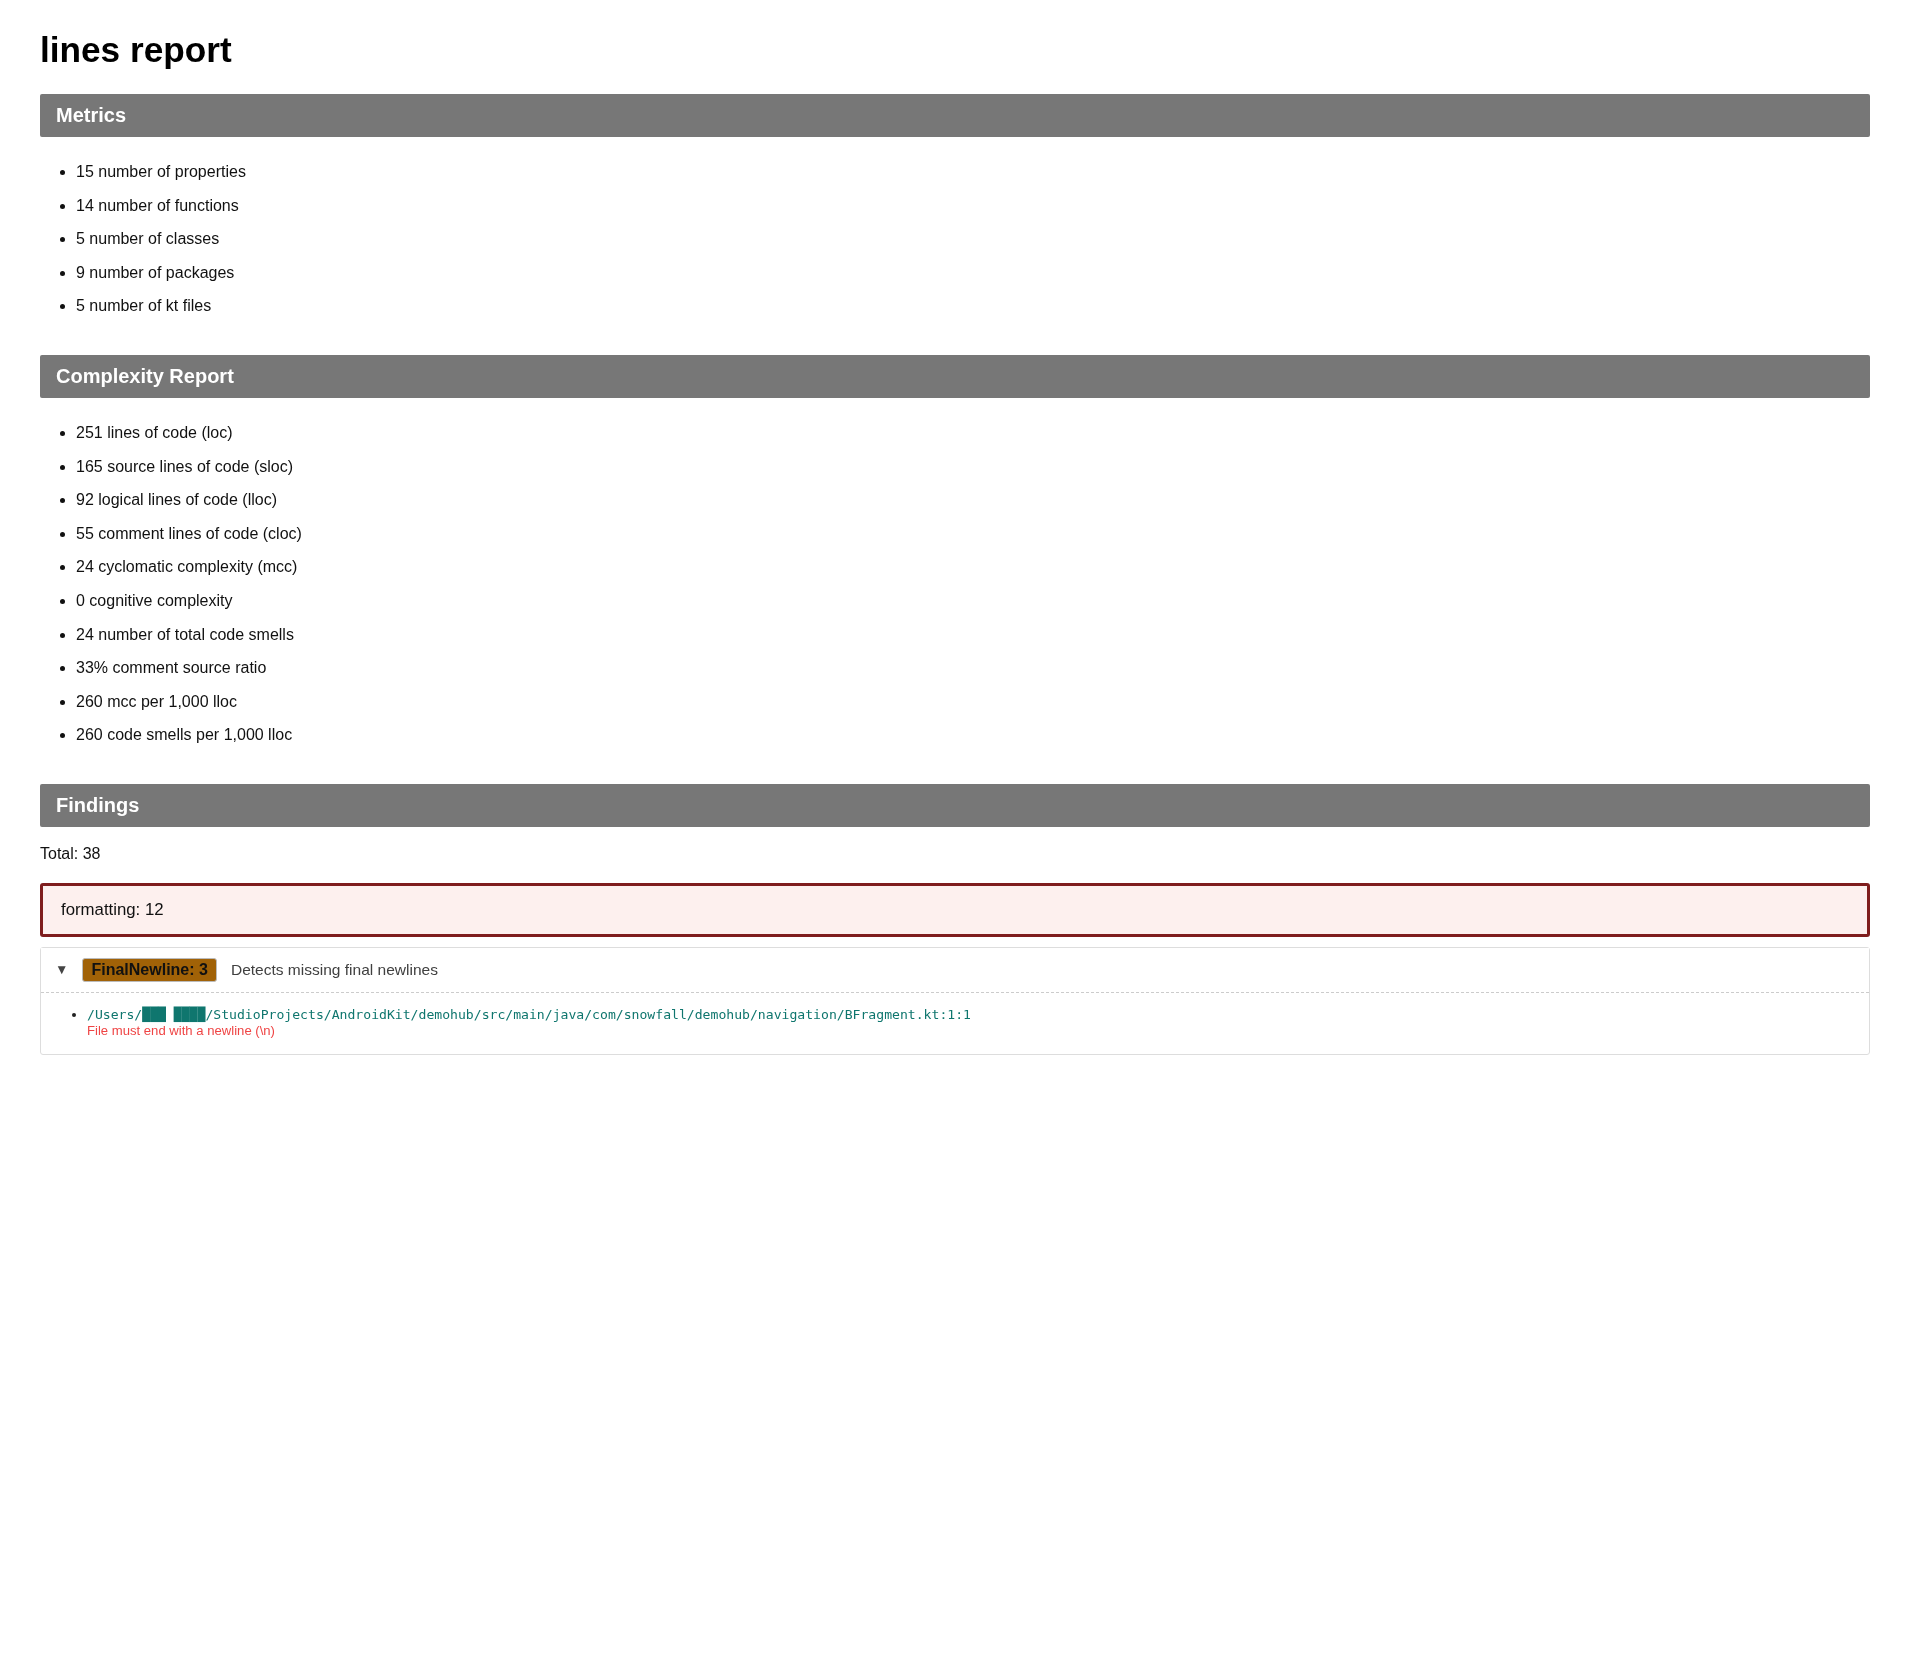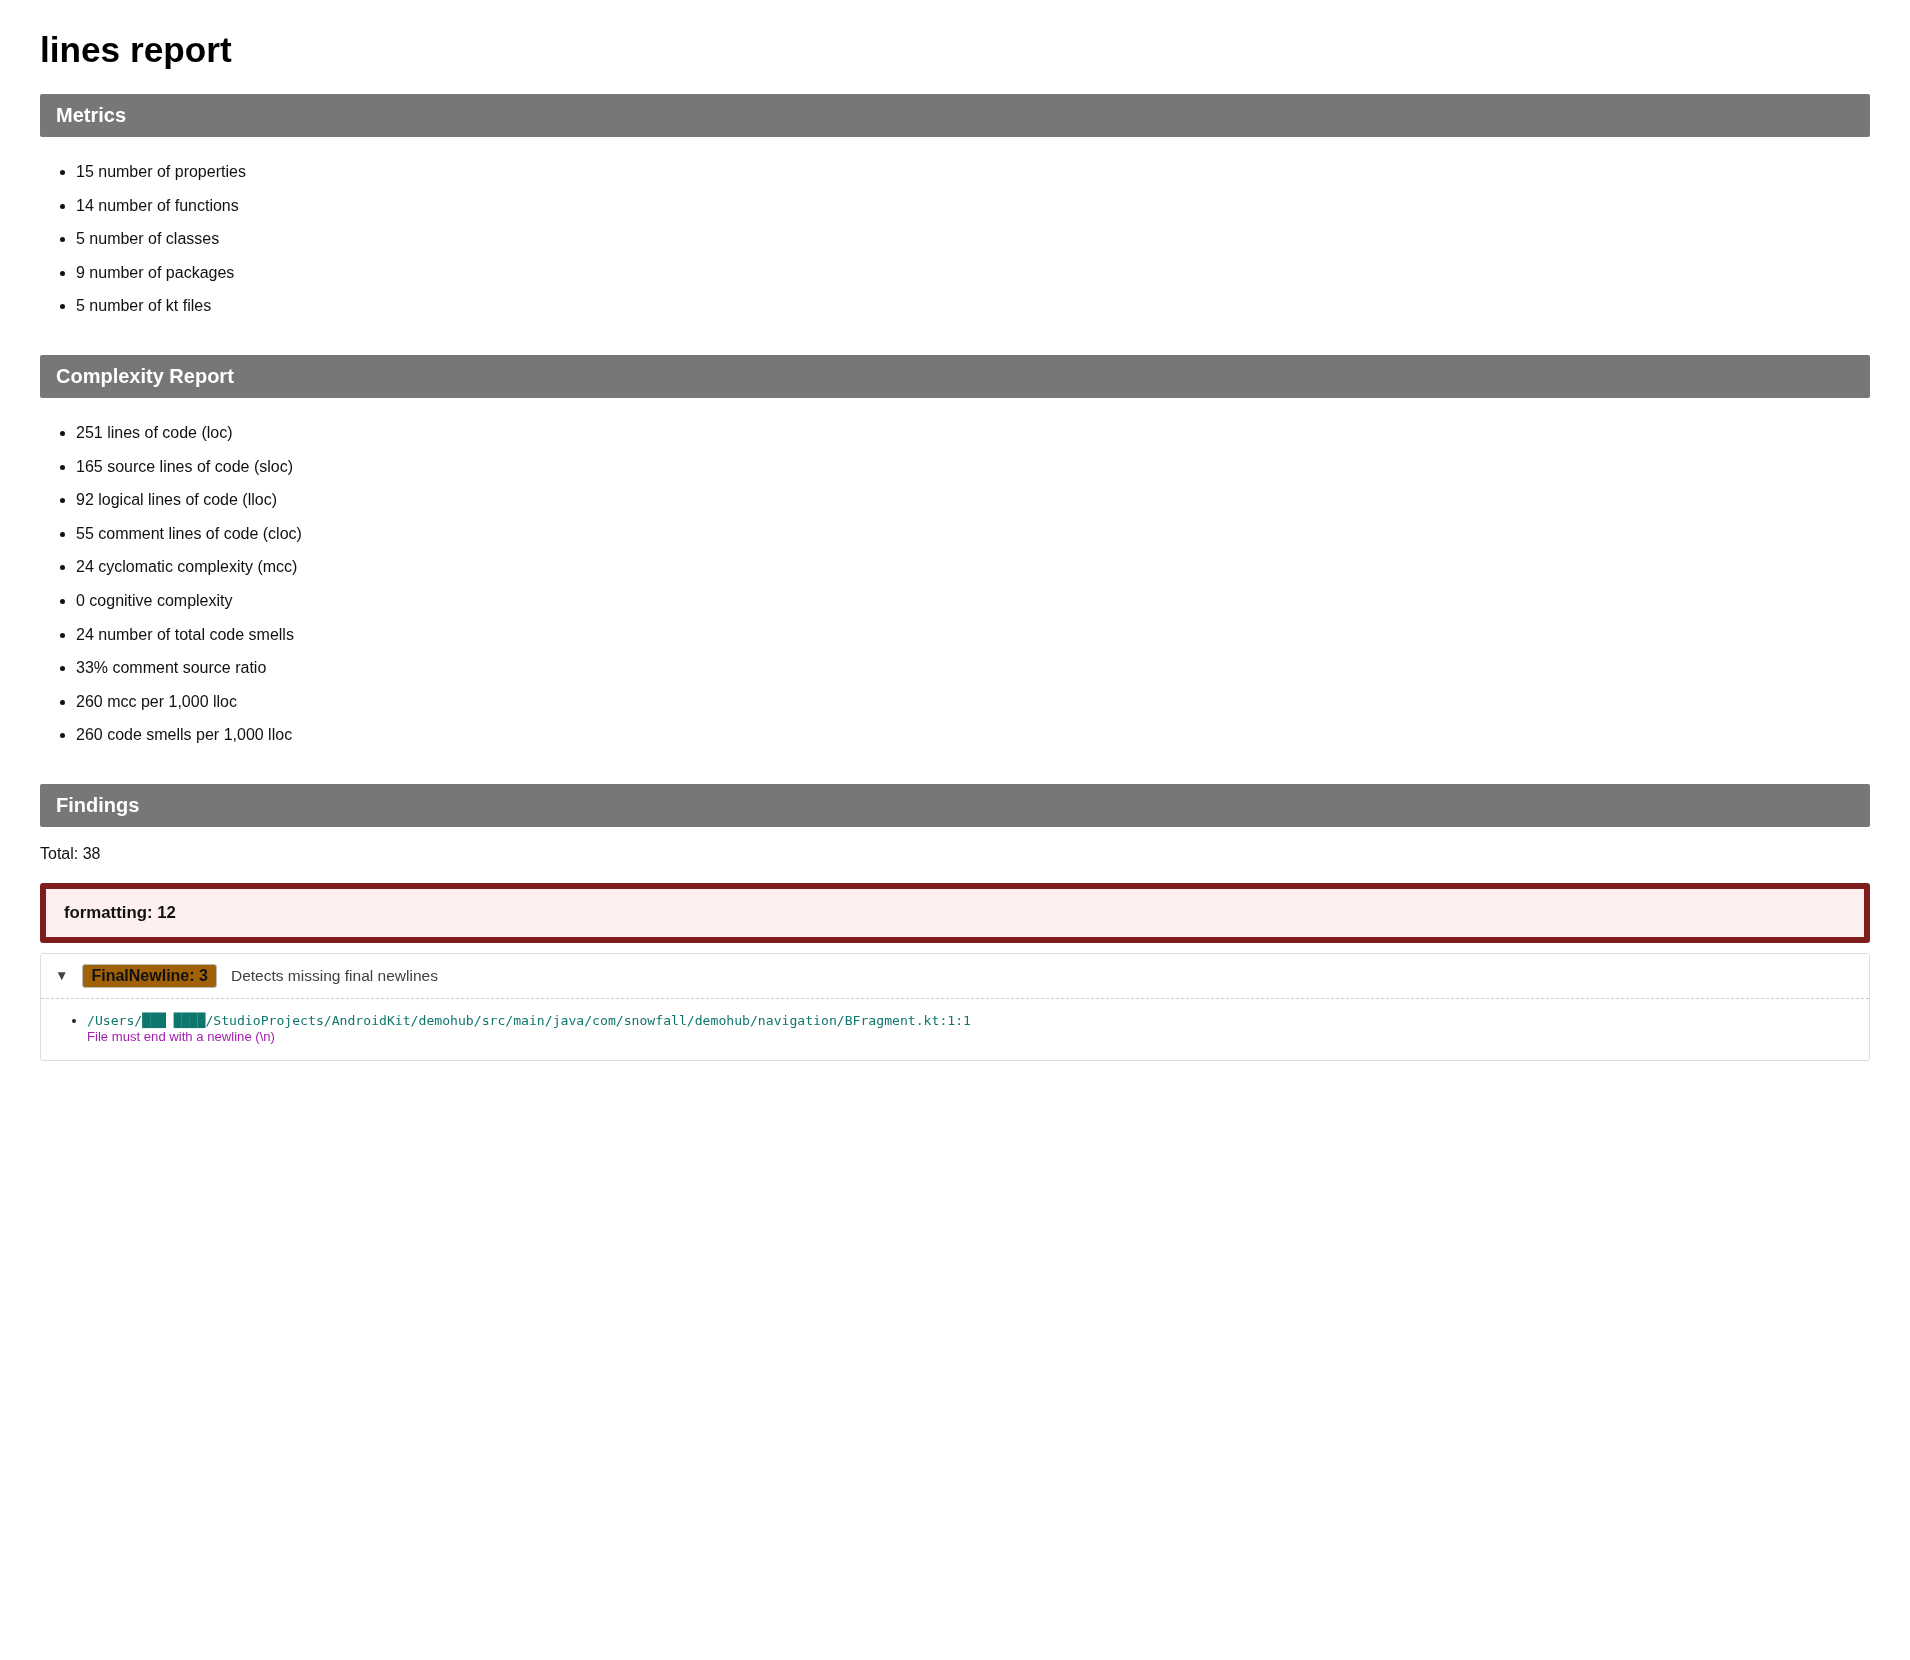--- a/index.html
+++ b/index.html
@@ -49,26 +49,26 @@
     }
 
     .findings-total {
       font-size: 1em;
       margin-bottom: 20px;
       margin-top: 4px;
     }
 
     .finding-group {
       background: #fdf0ee;
-      border: 6px solid #7f1d1d;
+      border: 3px solid #7f1d1d;
       border-radius: 3px;
       padding: 14px 18px;
       margin-bottom: 10px;
       font-size: 1.05em;
-      font-weight: bold;
+      font-weight: normal;
     }
 
     .finding-rule {
       border: 1px solid #ddd;
       border-radius: 3px;
       margin-bottom: 18px;
     }
 
     .finding-rule-header {
       display: flex;
@@ -108,21 +108,21 @@
       font-size: 0.82em;
       font-family: monospace;
       margin-bottom: 2px;
       color: #222;
     }
 
     .finding-items li .file-note {
       display: block;
       font-family: Arial, Helvetica, sans-serif;
       font-size: 1em;
-      color: #a21caf;
+      color: #ef4444;
       margin-top: 1px;
     }
 
     .path-text {
       color: #0f766e;
     }
   </style>
 </head>
 <body>
 

